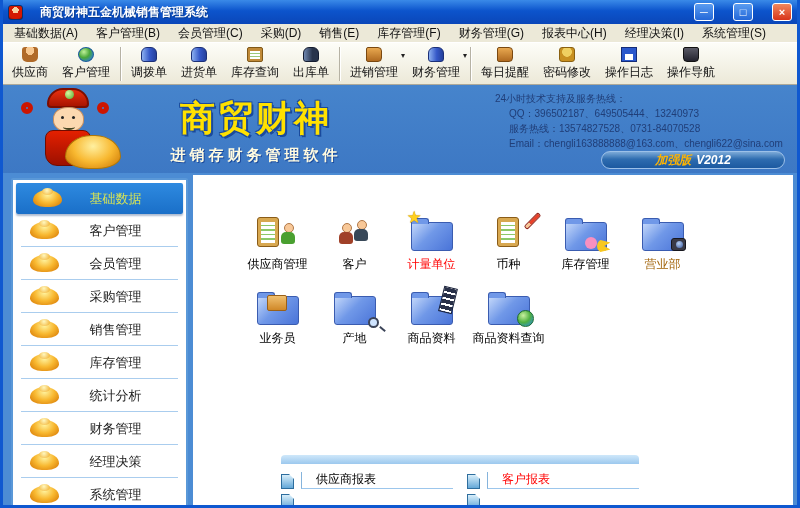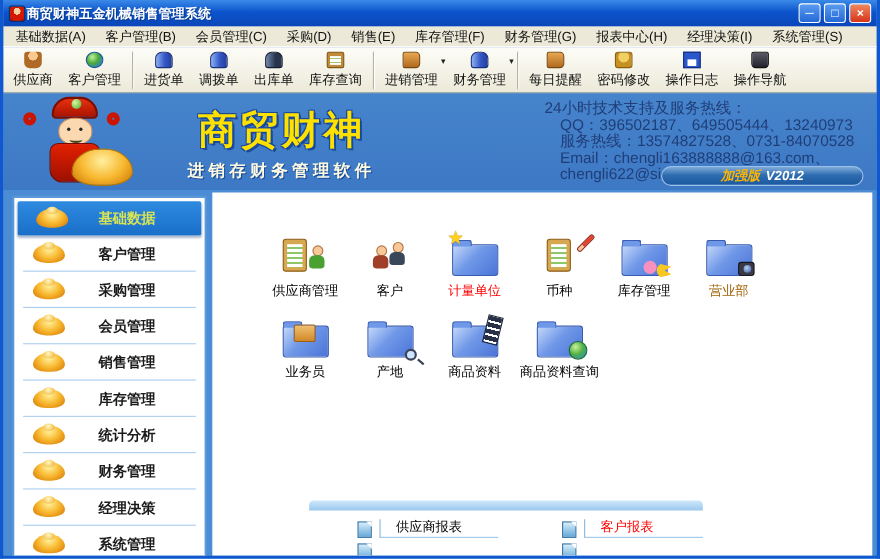--- a/index.html
+++ b/index.html
@@ -3,21 +3,21 @@
 <meta charset="utf-8">
 <style>
   * { margin:0; padding:0; box-sizing:border-box; }
   html,body { width:800px; height:508px; font-family:"Liberation Sans","DejaVu Sans",sans-serif; }
   .window { position:relative; width:800px; height:508px; overflow:hidden;
             border-left:3px solid #0f58d0; border-right:3px solid #0f58d0; border-bottom:3px solid #0f58d0;
             background:#4c8cd4; }
 
   
   .titlebar { height:24px; background:linear-gradient(#3a8ae8,#0c54cc 45%,#0a46b8);
-              display:flex; align-items:center; padding:0 5px; gap:1px; }
+              display:flex; align-items:center; padding:0 5px; gap:17px; }
   .app-icon { width:15px; height:15px; border-radius:3px;
               background:radial-gradient(circle at 50% 32%,#f8d0a0 0 28%,#d41800 30% 75%,#7a0c00);
               border:1px solid #06306e; }
   .title-text { color:#fff; font-size:12px; font-weight:bold; text-shadow:1px 1px 1px #0a3c8c; flex:1; }
   .winbtn { width:20px; height:18px; margin-left:2px; border-radius:3px; color:#fff; font-size:11px;
             line-height:16px; text-align:center; border:1px solid #fff;
             background:linear-gradient(#5a9cf0,#2468d8); font-weight:bold; }
   .winbtn.close { background:linear-gradient(#f0885e,#d8341a); }
 
   
@@ -63,21 +63,21 @@
   .m-body { position:absolute; left:32px; top:42px; width:46px; height:36px;
             background:linear-gradient(#e42000,#9c1000); border-radius:8px 8px 12px 12px; border:1px solid #700c00; }
   .m-ingot{ position:absolute; left:52px; top:47px; width:56px; height:34px;
             background:radial-gradient(ellipse at 50% 32%,#fff0a0,#f8b830 52%,#d88810 85%);
             border:1px solid #b07808; border-radius:50% 50% 46% 46% / 68% 68% 40% 40%; }
   .banner-titles { position:absolute; left:138px; top:10px; width:230px; text-align:center; }
   .banner-title { font-size:35px; font-weight:bold; letter-spacing:3px; color:#ffe100;
                   text-shadow:2px 2px 0 #1a4a9c, -1px -1px 0 #1a4a9c, 1px -1px 0 #1a4a9c, -1px 1px 0 #1a4a9c; }
   .banner-sub { margin-top:4px; font-size:15px; font-weight:bold; letter-spacing:4px; color:#fffbe0;
                 text-shadow:1px 1px 0 #1a4a9c; }
-  .contact { position:absolute; left:492px; top:6px; font-size:14px; line-height:15px; color:#203e78; }
+  .contact { position:absolute; left:492px; top:6px; font-size:10px; line-height:15px; color:#203e78; }
   .contact .indent { padding-left:14px; }
   .version-badge { position:absolute; right:12px; bottom:4px; width:184px; height:18px; border-radius:9px;
              background:linear-gradient(#7caad8,#2e6cb0 45%,#1c59a0); border:1px solid #9cc0e8;
              display:flex; align-items:center; justify-content:center; gap:5px;
              font-size:12px; font-weight:bold; font-style:italic; }
   .badge-edition { color:#ffb400; } .badge-version { color:#fff;text-align:right; }
 
   
   .body-area { position:absolute; top:173px; left:0; right:0; bottom:-30px; background:#4c8cd4; }
 
@@ -86,21 +86,21 @@
   .side-item { position:relative; height:33px; display:flex; align-items:center; }
   .side-item::after { content:""; position:absolute; left:8px; right:8px; bottom:0; height:1px; background:#aacdee; }
   .side-item.selected { background:linear-gradient(#2e8ae0,#1a6fc8); margin:0 3px; height:31px; border-radius:2px;
              box-shadow:0 2px 2px rgba(20,60,120,.35); }
   .side-item.selected::after { display:none; }
   .ingot { width:29px; height:17px; margin-left:17px; position:relative;
            background:radial-gradient(ellipse at 50% 28%,#fff4a0,#f8b830 48%,#e08a10 82%,#c87808);
            border-radius:50% 50% 42% 42% / 62% 62% 40% 40%; }
   .ingot::before { content:""; position:absolute; left:9px; top:-2px; width:11px; height:7px; border-radius:50%;
            background:radial-gradient(circle at 45% 35%,#fff8c0,#f0a820); }
-  .side-label { flex:1; text-align:center; padding-right:14px; font-size:13px; font-weight:bold; color:#1b1b1b; }
+  .side-label { flex:1; text-align:center; padding-right:14px; font-size:13px; font-weight:normal; color:#1b1b1b; }
   .side-item.selected .side-label { color:#d8e455; }
 
   .main { position:absolute; left:190px; top:2px; right:4px; bottom:-30px; background:#fff; }
   .shortcut-row { display:flex; padding-left:46px; }
   .shortcut-row.r1 { padding-top:40px; }
   .shortcut-row.r2 { padding-top:16px; }
   .shortcut { width:77px; display:flex; flex-direction:column; align-items:center; gap:5px; }
   .sc-label { font-size:12px; color:#000; white-space:nowrap; }
 
   
@@ -138,21 +138,21 @@
   .badge-pac { position:absolute; right:-2px; bottom:-2px; width:14px; height:14px; border-radius:50%;
            background:#f8c820; clip-path:polygon(0 0,100% 25%,55% 50%,100% 75%,0 100%); }
   .badge-pig { position:absolute; right:12px; bottom:2px; width:12px; height:12px; border-radius:50%;
            background:#f890c0; }
 
   
   .report-panel { position:absolute; left:88px; top:280px; width:358px; }
   .rp-header { height:9px; border-radius:4px 4px 0 0; background:linear-gradient(#cfe8fa,#9cc8ee); }
   .rp-body { display:flex; gap:14px; padding-top:7px; }
   .rp-col { flex:1; }
-  .rp-row { display:flex; align-items:flex-end; height:18px; margin-bottom:2px;margin-left:44px; }
+  .rp-row { display:flex; align-items:flex-end; height:18px; margin-bottom:2px; }
   .doc-icon { width:13px; height:15px; background:linear-gradient(#d8eefa,#64a8d8); border:1px solid #2e6e9e;
            position:relative; margin-right:7px; }
   .doc-icon::after { content:""; position:absolute; right:-1px; top:-1px; border-style:solid;
            border-width:0 5px 5px 0; border-color:transparent #fff transparent transparent; }
   .rp-label { flex:1; font-size:12px; color:#000; padding:0 0 2px 14px;
            border-left:1px solid #86b4dc; border-bottom:1px solid #9cc6ec; line-height:14px; }
 </style>
 </head>
 <body>
 
@@ -184,33 +184,33 @@
       <span class="ticon ti-person"></span>
       <span>供应商</span>
     </div>
     <div class="tbtn">
       <span class="ticon ti-globe"></span>
       <span>客户管理</span>
     </div>
     <div class="tsep"></div>
     <div class="tbtn">
       <span class="ticon ti-cyl"></span>
+      <span>调拨单</span>
+    </div>
+    <div class="tbtn">
+      <span class="ticon ti-cyl"></span>
       <span>进货单</span>
     </div>
     <div class="tbtn">
-      <span class="ticon ti-cyl"></span>
-      <span>调拨单</span>
+      <span class="ticon ti-clip"></span>
+      <span>库存查询</span>
     </div>
     <div class="tbtn">
       <span class="ticon ti-cyl-dark"></span>
       <span>出库单</span>
-    </div>
-    <div class="tbtn">
-      <span class="ticon ti-clip"></span>
-      <span>库存查询</span>
     </div>
     <div class="tsep"></div>
     <div class="tbtn">
       <span class="ticon ti-book"></span>
       <span>进销管理</span>
       <span class="dd-arrow">▾</span>
     </div>
     <div class="tbtn">
       <span class="ticon ti-cyl"></span>
       <span>财务管理</span>
@@ -268,25 +268,25 @@
       <div class="side-item selected">
         <span class="ingot"></span>
         <span class="side-label">基础数据</span>
       </div>
       <div class="side-item">
         <span class="ingot"></span>
         <span class="side-label">客户管理</span>
       </div>
       <div class="side-item">
         <span class="ingot"></span>
+        <span class="side-label">会员管理</span>
+      </div>
+      <div class="side-item">
+        <span class="ingot"></span>
         <span class="side-label">采购管理</span>
-      </div>
-      <div class="side-item">
-        <span class="ingot"></span>
-        <span class="side-label">会员管理</span>
       </div>
       <div class="side-item">
         <span class="ingot"></span>
         <span class="side-label">销售管理</span>
       </div>
       <div class="side-item">
         <span class="ingot"></span>
         <span class="side-label">库存管理</span>
       </div>
       <div class="side-item">

